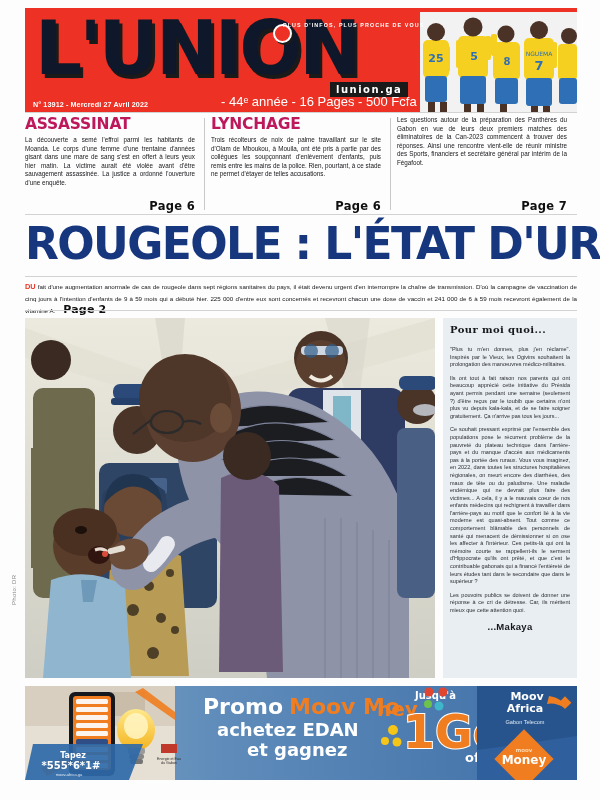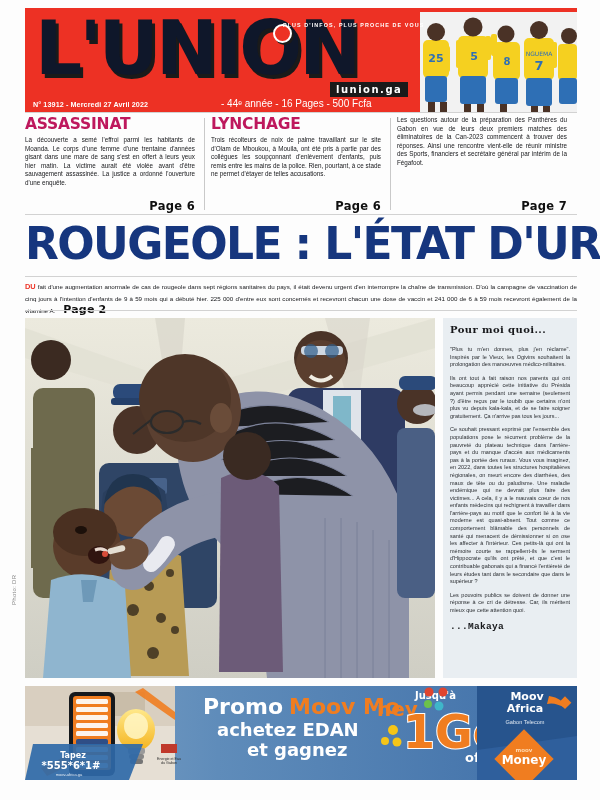--- a/index.html
+++ b/index.html
@@ -60,21 +60,21 @@
     padding:2px 6px 2px 6px;
     font-family:"DejaVu Sans", sans-serif;
   }
   .issue-line{
     position:absolute;left:8px;bottom:3px;
     font-size:7.2px;font-weight:bold;color:#ffffff;
     letter-spacing:0.1px;
   }
   .edition-line{
     position:absolute;left:196px;bottom:3px;
-    font-size:10px;color:#ffffff;text-align:right;
+    font-size:13px;color:#ffffff;text-align:right;
   }
 
   
   .mast-photo{
     position:absolute;right:0;top:4px;width:185px;height:104px;
     overflow:hidden;
   }
   .mast-photo svg{display:block;}
 
   
@@ -196,22 +196,22 @@
   }
   .opinion p{
     margin:0 0 6px 0;
     font-size:5.5px;
     line-height:7.6px;
     color:#2a2d31;
     text-align:justify;
     font-family:"Liberation Sans", sans-serif;
   }
   .opinion .sign{
-    text-align:left;
-    font-family:Liberation Mono, monospace;
+    text-align:center;
+    font-family:Liberation Sans, sans-serif;
     font-weight:bold;
     font-size:9.5px;
     color:#16171a;
     letter-spacing:0.3px;
     margin-top:6px;
   }
 
   
   .ad{
     position:absolute;left:25px;top:686px;width:552px;height:94px;

